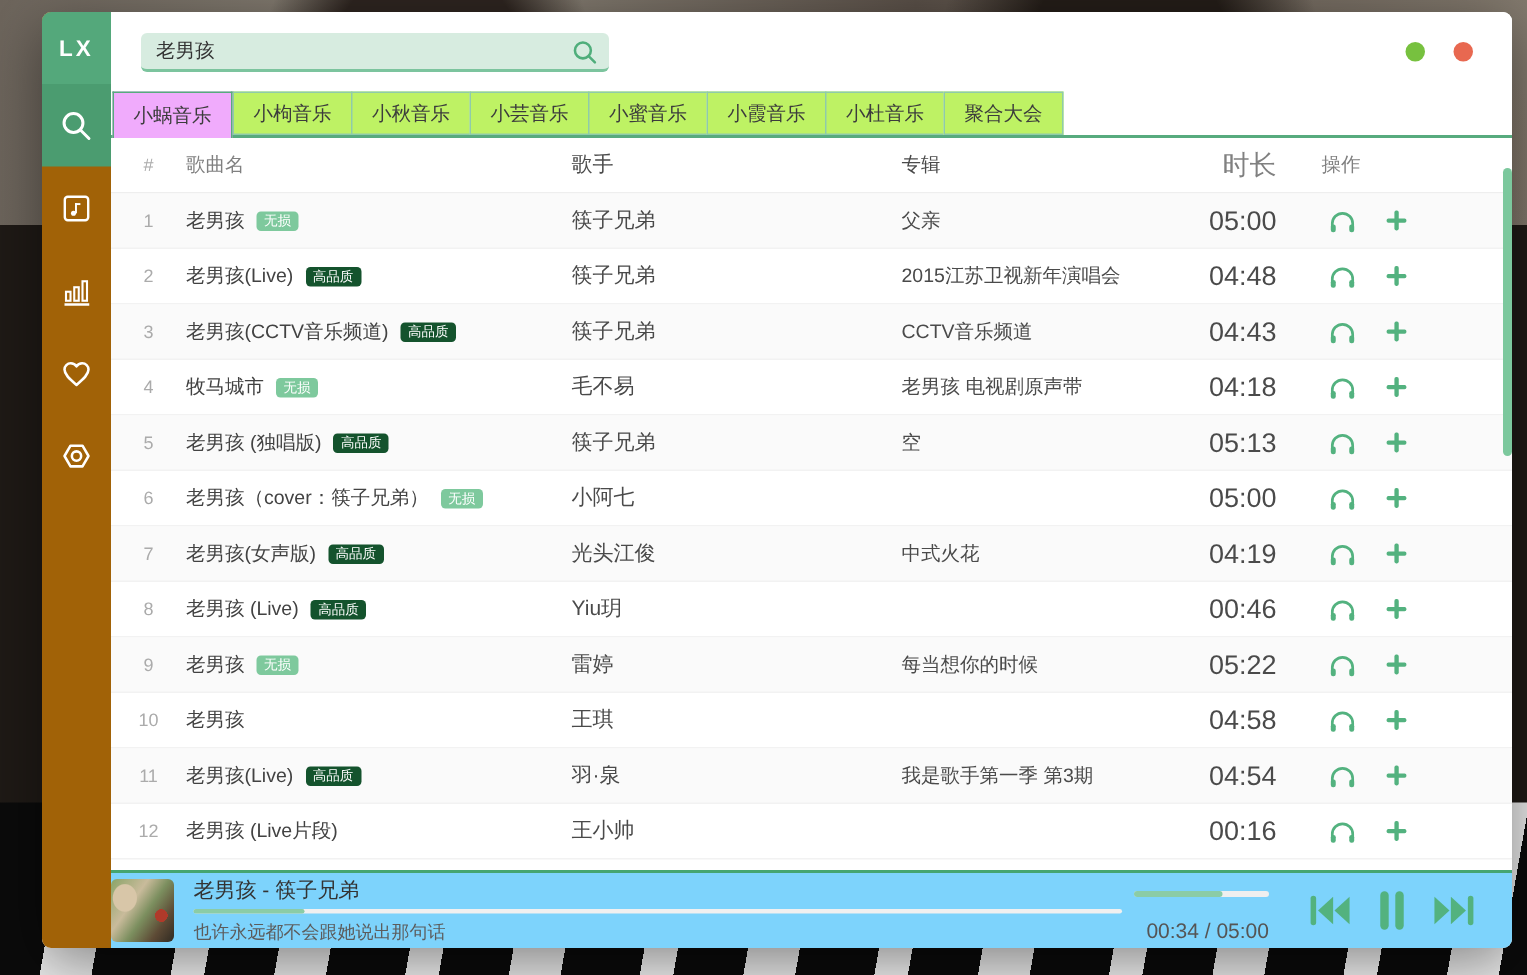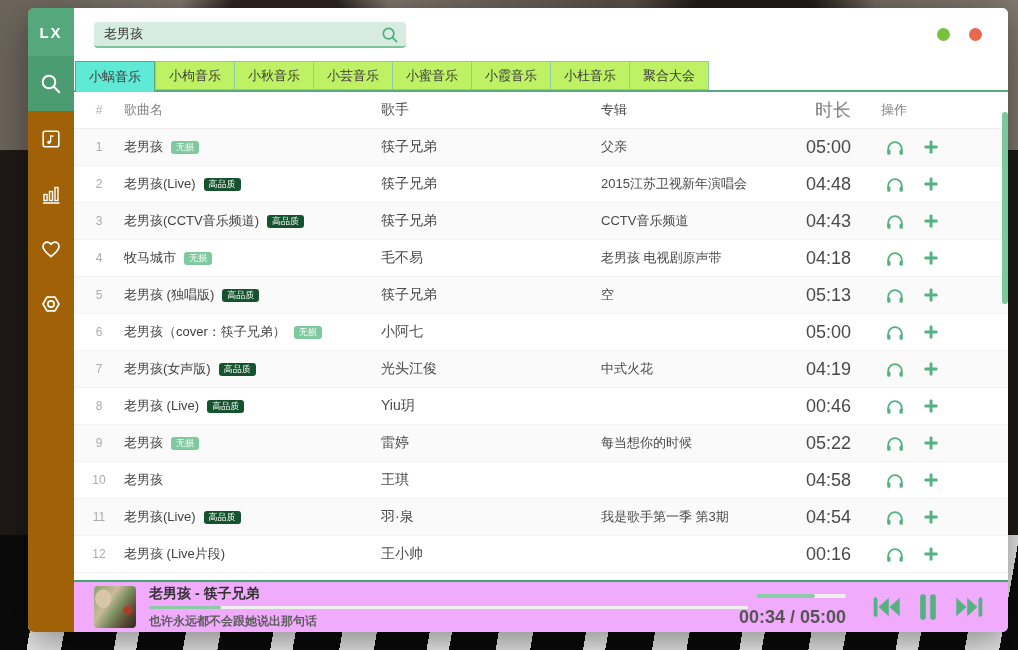--- a/index.html
+++ b/index.html
@@ -33,21 +33,21 @@
   .searchbox .mag{position:absolute;right:7px;top:4px;}
   .win-dots{margin-left:auto;display:flex;gap:19px;margin-right:26px;}
   .dot{width:13px;height:13px;border-radius:50%;cursor:pointer;}
   .dot.min{background:#77c13f;}
   .dot.close{background:#e86850;}
   
   .tabbar{display:flex;align-items:flex-end;padding-left:1px;border-bottom:2px solid #57ab7e;height:31px;}
   .tab{height:29px;line-height:27px;padding:0 13px;font-size:13px;color:#3c3c3c;background:#bef264;
     border:1px solid #8fcbaa;border-right:none;cursor:pointer;white-space:nowrap;}
   .tab:last-of-type{border-right:1px solid #8fcbaa;}
-  .tab.active{background:#5eead4;border:1px solid #57ab7e;border-bottom:none;height:31px;line-height:29px;
+  .tab.active{background:#f0abfc;border:1px solid #57ab7e;border-bottom:none;height:31px;line-height:29px;
     margin-bottom:-2px;position:relative;z-index:2;}
   
   .table{flex:1;overflow:hidden;}
   .thead{display:flex;align-items:center;height:37px;border-bottom:1px solid #eee;color:#808080;font-size:13px;}
   .trow{display:flex;align-items:center;height:37px;border-bottom:1px solid #f2f2f2;cursor:default;}
   .trow:nth-child(odd){background:#fafafa;}
   .c-idx{width:50px;text-align:center;color:#ababab;font-size:12px;flex-shrink:0;}
   .c-name{flex:1;display:flex;align-items:center;gap:8px;color:#424242;font-size:13px;min-width:0;overflow:hidden;}
   .c-artist{width:220px;color:#4a4a4a;font-size:14px;flex-shrink:0;overflow:hidden;white-space:nowrap;}
   .c-album{width:165px;color:#4a4a4a;font-size:13px;flex-shrink:0;overflow:hidden;white-space:nowrap;}
@@ -55,35 +55,35 @@
   .c-act{width:157px;display:flex;align-items:center;padding-left:34px;gap:17px;flex-shrink:0;}
   .thead .c-name{color:#808080;}
   .thead .c-dur,.thead .c-act{color:#808080;}
   .thead .c-act{padding-left:30px;}
   .badge{font-size:9px;color:#fff;padding:2px 5px;border-radius:3px;line-height:1;flex-shrink:0;}
   .badge.lossless{background:#7ec99d;}
   .badge.hq{background:#14532d;}
   .icon-btn{cursor:pointer;display:inline-flex;}
   .scrollbar{position:absolute;right:0;top:104px;width:6px;height:192px;background:#7cc89d;border-radius:3px;cursor:pointer;}
   
-  .player{height:52px;border-top:2px solid #45a571;display:flex;align-items:center;padding:0 24px 0 20px;background:#f0abfc;font-weight:bold;}
+  .player{height:52px;border-top:2px solid #45a571;display:flex;align-items:center;padding:0 24px 0 0;background:#7dd3fc;}
   .cover{width:42px;height:42px;border-radius:4px;flex-shrink:0;cursor:pointer;
     background:
       radial-gradient(7px 7px at 80% 58%, #b03a2a 0 60%, rgba(0,0,0,0) 61%),
       radial-gradient(14px 16px at 22% 30%, #d8c6a8 0 55%, rgba(0,0,0,0) 60%),
       linear-gradient(125deg,#8aa468 0%,#c9bb9b 35%,#7c8f5f 55%,#5d4a35 78%,#2f2a22 100%);}
   .pcenter{flex:1;padding-left:13px;min-width:0;position:relative;height:46px;}
   .ptitle{font-size:14px;color:#333;line-height:18px;white-space:nowrap;overflow:hidden;}
   .pbar{position:absolute;left:13px;right:0;top:22px;height:3px;background:#f0f0f0;border-radius:2px;cursor:pointer;}
   .pbar .fill{height:100%;background:#8bcca6;border-radius:2px;}
   .plyric{position:absolute;left:13px;top:29px;font-size:12px;color:#5c5c5c;white-space:nowrap;overflow:hidden;}
   .pright{width:90px;flex-shrink:0;position:relative;height:46px;margin-left:8px;}
   .vol{position:absolute;left:0;right:0;top:10px;height:4px;background:#efefef;border-radius:2px;cursor:pointer;}
   .vol .fill{height:100%;background:#8bcca6;border-radius:2px;}
-  .ptime{position:absolute;right:0;bottom:2px;font-size:18px;color:#555;white-space:nowrap;}
+  .ptime{position:absolute;right:0;bottom:2px;font-size:14px;color:#555;white-space:nowrap;}
   .controls{display:flex;align-items:center;gap:15px;margin-left:26px;flex-shrink:0;}
   .ctrl{cursor:pointer;display:inline-flex;}
 </style>
 </head>
 <body>
 
 <div class="stage">
   <div class="bg-top"></div>
   <div class="bg-bottom"></div>
 

